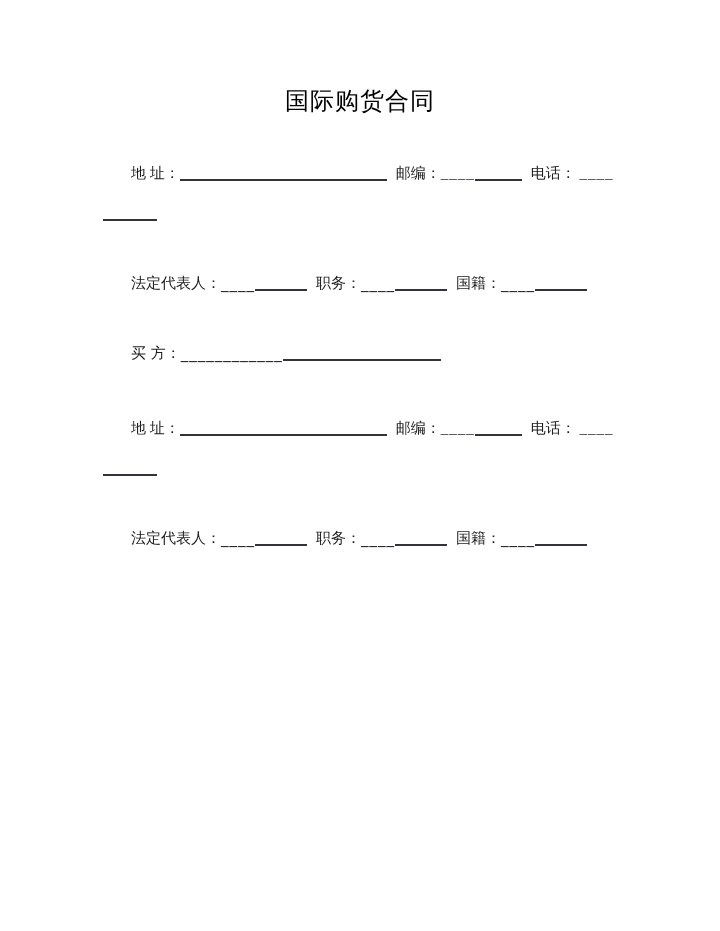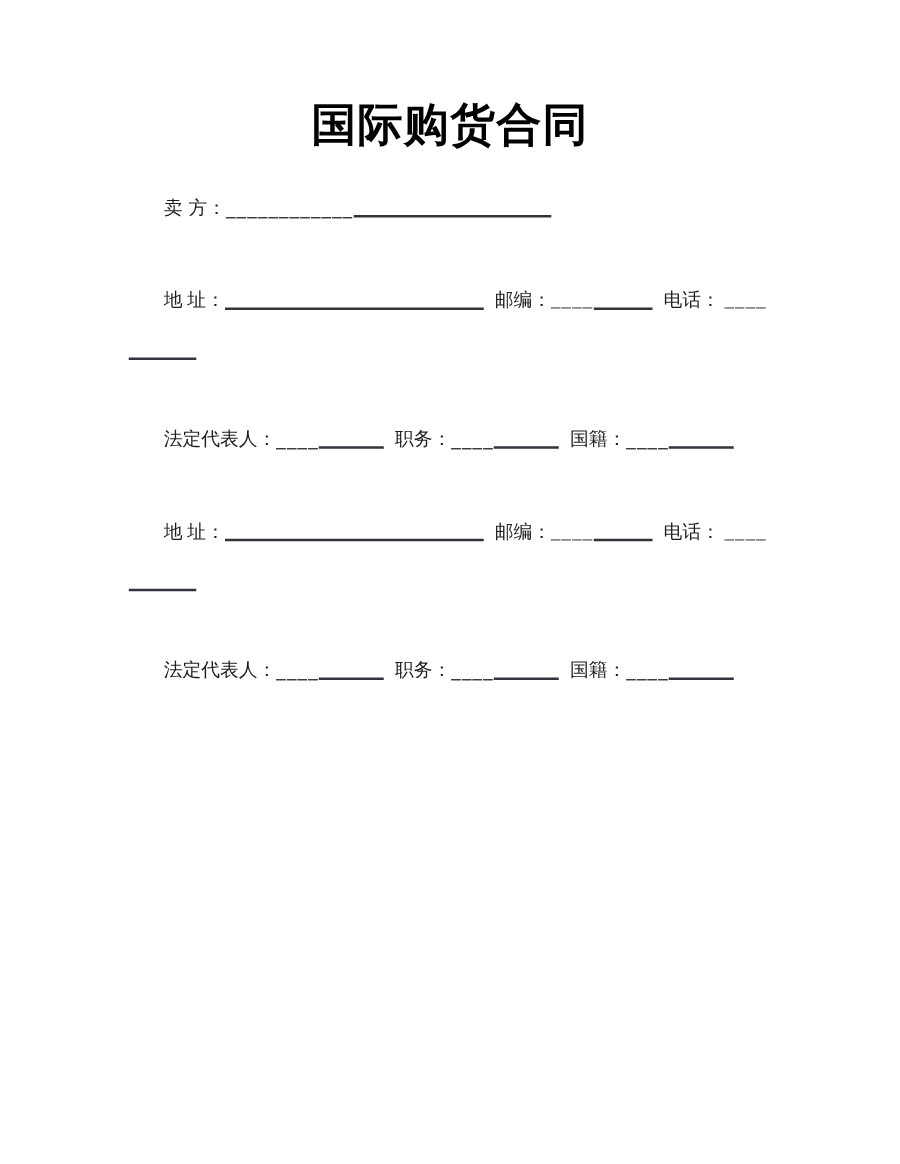--- a/index.html
+++ b/index.html
@@ -8,22 +8,22 @@
     position: relative;
     width: 720px;
     height: 931px;
     background: #ffffff;
     font-family: "DejaVu Sans", "Liberation Sans", sans-serif;
     color: #1c1c1c;
     overflow: hidden;
   }
   .content { padding: 84px 103px 0 103px; }
   .title {
-    font-size: 36px;
-    font-weight: bold;
+    font-size: 24px;
+    font-weight: normal;
     line-height: 34px;
     text-align: center;
     color: #000000;
     letter-spacing: 1px;
   }
   p.row {
     font-size: 15px;
     line-height: 40px;
     text-indent: 28px;
     color: #1c1c1c;
@@ -49,33 +49,33 @@
   .tgap { margin-left: 8px; }
 </style>
 </head>
 <body>
 
 <div class="page">
   <div class="content">
 
     <h1 class="title">国际购货合同</h1>
 
-    <p class="row mt28">
-      <span>卖 方：</span><span class="u">____________</span><span class="line w158"></span>
-    </p>
 
     <p class="row mt35">
       <span>地 址：</span><span class="line w207"></span><span class="gap">邮编：</span><span class="u">____</span><span class="line w47"></span><span class="gap">电话：</span>
       <span class="u">____</span><span class="line w54"></span>
     </p>
 
     <p class="row mt30">
       <span>法定代表人：</span><span class="u">____</span><span class="line w52"></span><span class="gap">职务：</span><span class="u">____</span><span class="line w52"></span><span class="gap">国籍：</span><span class="u">____</span><span class="line w52"></span>
     </p>
 
+    <p class="row mt30">
+      <span>买 方：</span><span class="u">____________</span><span class="line w158"></span>
+    </p>
 
     <p class="row mt35">
       <span>地 址：</span><span class="line w207"></span><span class="gap">邮编：</span><span class="u">____</span><span class="line w47"></span><span class="gap">电话：</span>
       <span class="u">____</span><span class="line w54"></span>
     </p>
 
     <p class="row mt30">
       <span>法定代表人：</span><span class="u">____</span><span class="line w52"></span><span class="gap">职务：</span><span class="u">____</span><span class="line w52"></span><span class="gap">国籍：</span><span class="u">____</span><span class="line w52"></span>
     </p>
 

